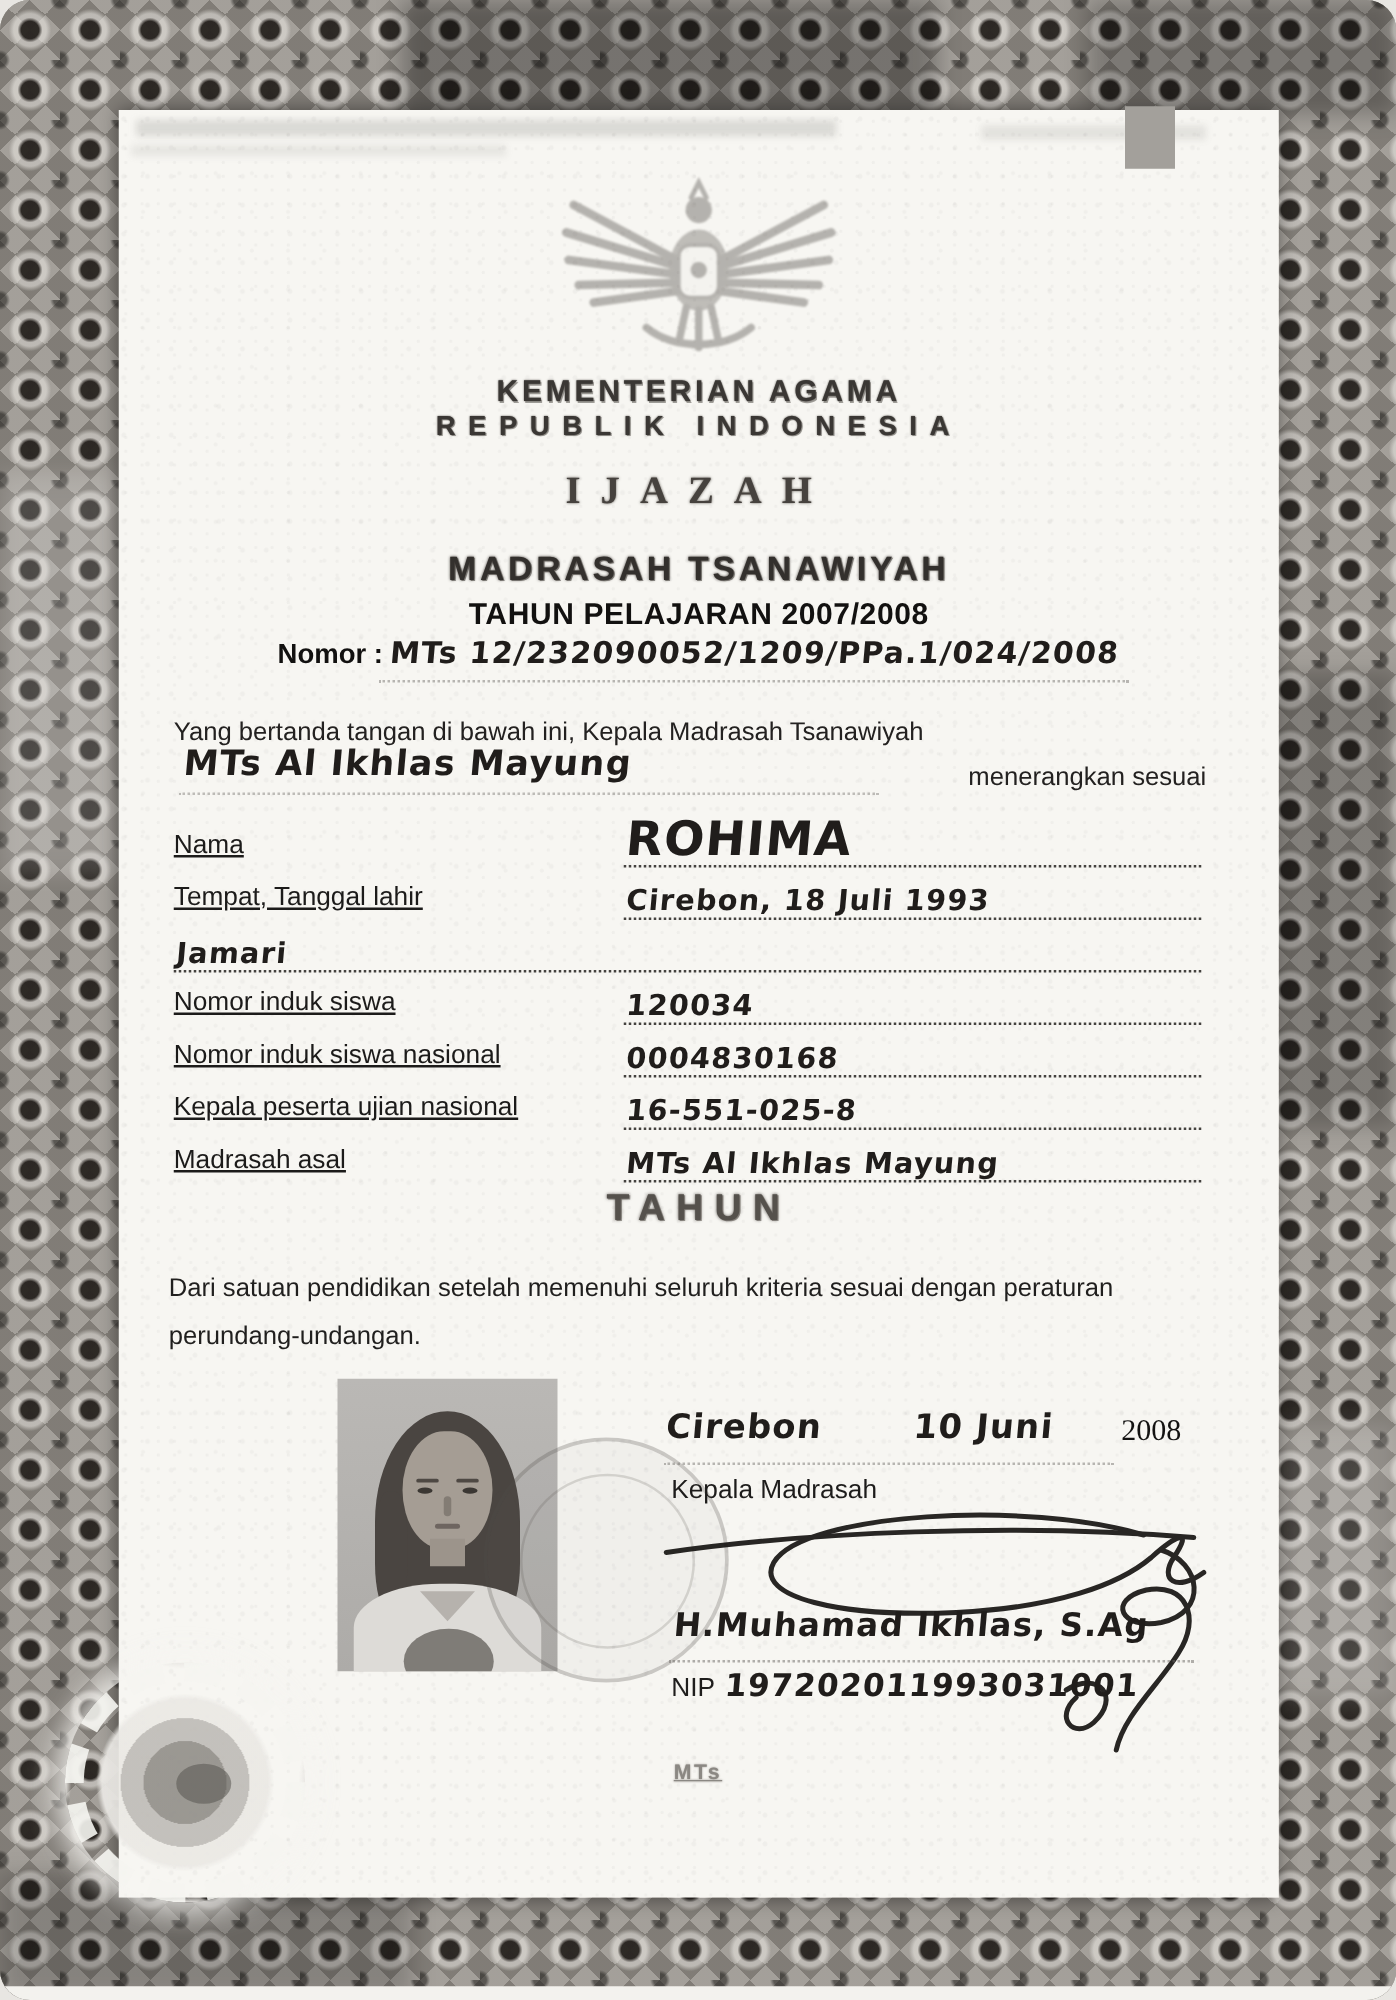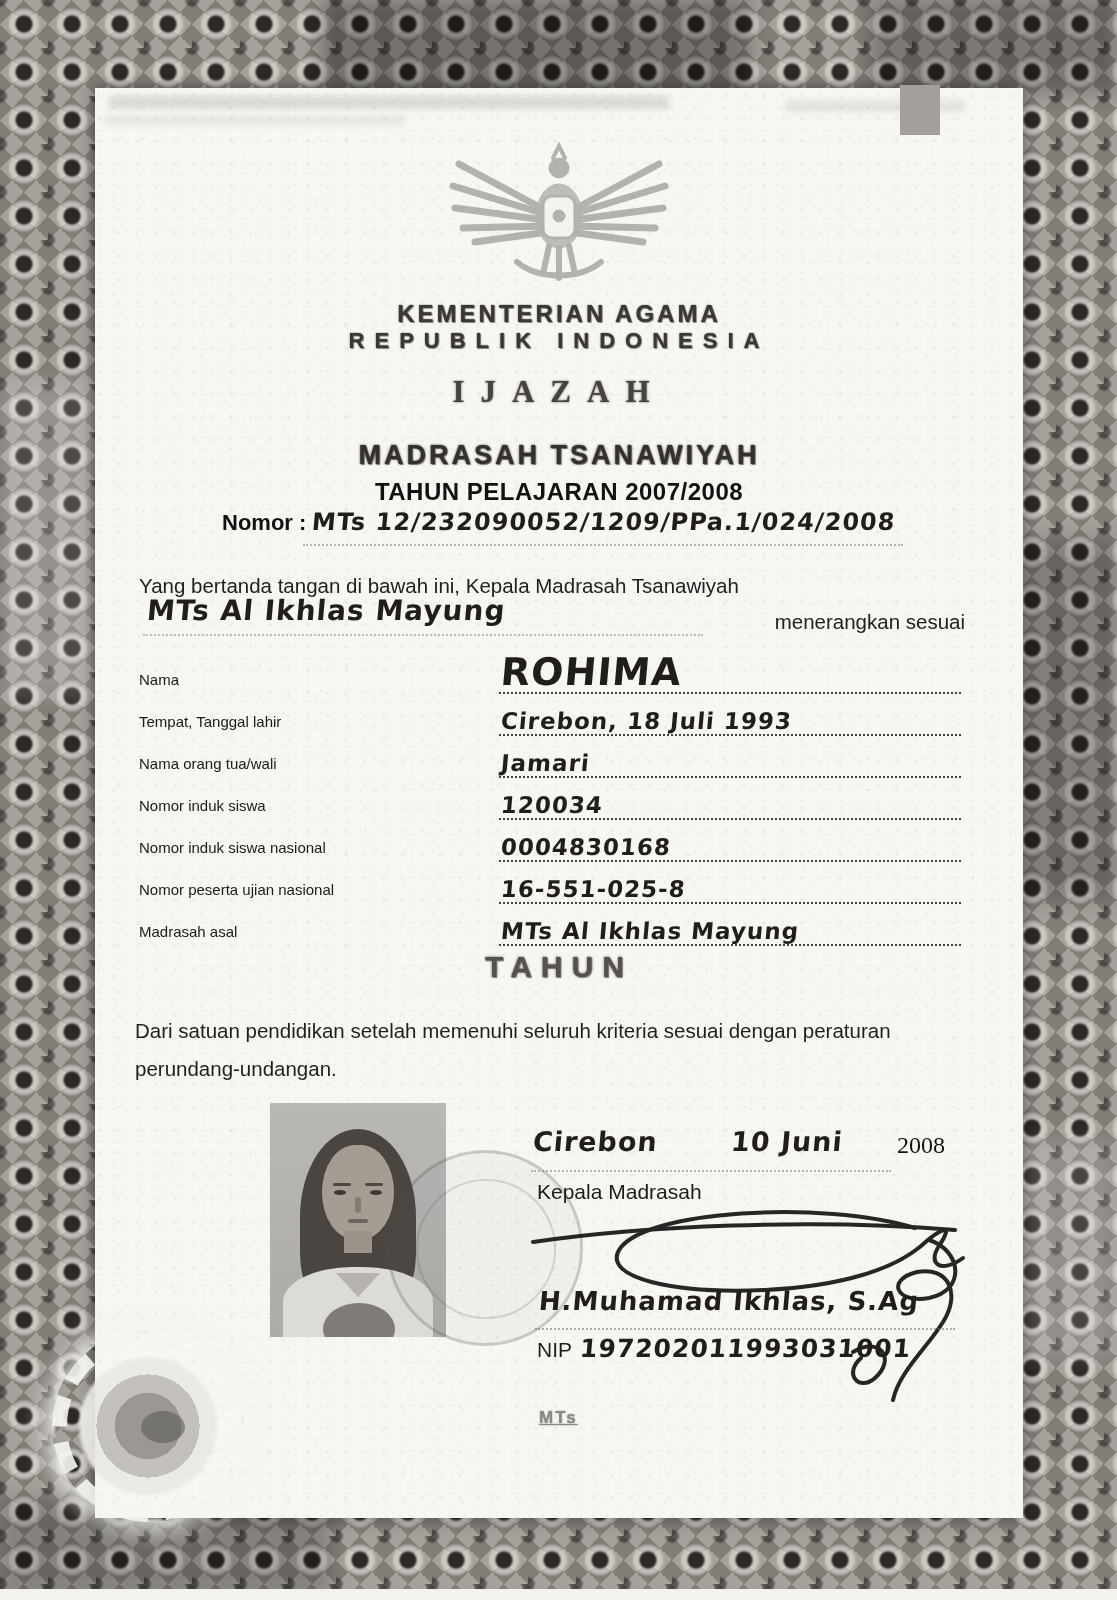--- a/index.html
+++ b/index.html
@@ -1,18 +1,18 @@
 <!DOCTYPE html>
 <html><head>
 <meta charset="utf-8">
 <style>
   html,body{margin:0;padding:0;background:#e8e6e2;}
   *{box-sizing:border-box;}
   #canvas{position:relative;width:1117px;height:1600px;overflow:hidden;
-    font-family:"Liberation Sans",sans-serif;background:#98948f;}
+    font-family:"Liberation Sans",sans-serif;background:#98948f;border-radius:24px;}
 
   
   .border-frame{position:absolute;inset:0;background-color:#96928c;
     background-image:
       radial-gradient(circle at 24px 24px, rgba(28,24,20,.9) 7px, rgba(28,24,20,0) 10px),
       radial-gradient(circle at 24px 24px, rgba(238,235,230,.55) 13px, rgba(238,235,230,0) 17px),
       radial-gradient(circle at 0px 0px, rgba(30,28,25,.55) 5px, rgba(30,28,25,0) 8px),
       radial-gradient(circle at 48px 0px, rgba(30,28,25,.55) 5px, rgba(30,28,25,0) 8px),
       radial-gradient(circle at 0px 48px, rgba(30,28,25,.55) 5px, rgba(30,28,25,0) 8px),
       repeating-conic-gradient(from 45deg, rgba(75,70,64,.28) 0 25%, rgba(200,196,190,.28) 0 50%);
@@ -54,21 +54,21 @@
   
   .intro-line{position:absolute;left:44px;top:486px;font-size:20.5px;color:#232120;}
   .school-line{position:absolute;left:52px;top:506px;font-size:28px;}
   .school-dots{position:absolute;left:48px;top:546px;width:560px;border-bottom:2px dotted rgba(105,102,98,.4);}
   .intro-suffix{position:absolute;right:58px;top:522px;font-size:20.5px;color:#232120;}
 
   
   .fields{position:absolute;left:44px;top:560px;width:822px;}
   .field-row{display:flex;align-items:flex-end;height:42px;}
   .field-row.big{height:46px;}
-  .field-label{width:360px;font-size:15px;color:#1c1b1a;padding-bottom:6px;}
+  .field-label{width:360px;font-size:21px;color:#1c1b1a;padding-bottom:6px;text-decoration:underline;}
   .field-value{flex:1;border-bottom:2.6px dotted #44423f;padding:0 0 1px 2px;font-size:23px;line-height:1;}
   .field-row.big .field-value{font-size:38px;letter-spacing:3px;}
 
   
   .status{top:862px;font-size:30px;font-weight:700;letter-spacing:9px;color:#55514c;
     text-shadow:0 0 2.6px rgba(80,75,70,.95),1px 1px 0 rgba(95,90,84,.6);}
   .statement{position:absolute;left:40px;top:924px;width:844px;font-size:20.5px;
     line-height:1.85;color:#201f1e;}
 
   
@@ -196,33 +196,32 @@
     <div class="fields">
       <div class="field-row big">
         <div class="field-label">Nama</div>
         <div class="field-value"><span class="hand">ROHIMA</span></div>
       </div>
       <div class="field-row">
         <div class="field-label">Tempat, Tanggal lahir</div>
         <div class="field-value"><span class="hand">Cirebon, 18 Juli 1993</span></div>
       </div>
       <div class="field-row">
-        <div class="field-label">Nama orang tua/wali</div>
         <div class="field-value"><span class="hand">Jamari</span></div>
       </div>
       <div class="field-row">
         <div class="field-label">Nomor induk siswa</div>
         <div class="field-value"><span class="hand">120034</span></div>
       </div>
       <div class="field-row">
         <div class="field-label">Nomor induk siswa nasional</div>
         <div class="field-value"><span class="hand">0004830168</span></div>
       </div>
       <div class="field-row">
-        <div class="field-label">Nomor peserta ujian nasional</div>
+        <div class="field-label">Kepala peserta ujian nasional</div>
         <div class="field-value"><span class="hand">16-551-025-8</span></div>
       </div>
       <div class="field-row">
         <div class="field-label">Madrasah asal</div>
         <div class="field-value"><span class="hand">MTs Al Ikhlas Mayung</span></div>
       </div>
     </div>
 
     <div class="hdr status">TAHUN</div>
     <div class="statement">Dari satuan pendidikan setelah memenuhi seluruh kriteria sesuai dengan peraturan perundang-undangan.</div>

